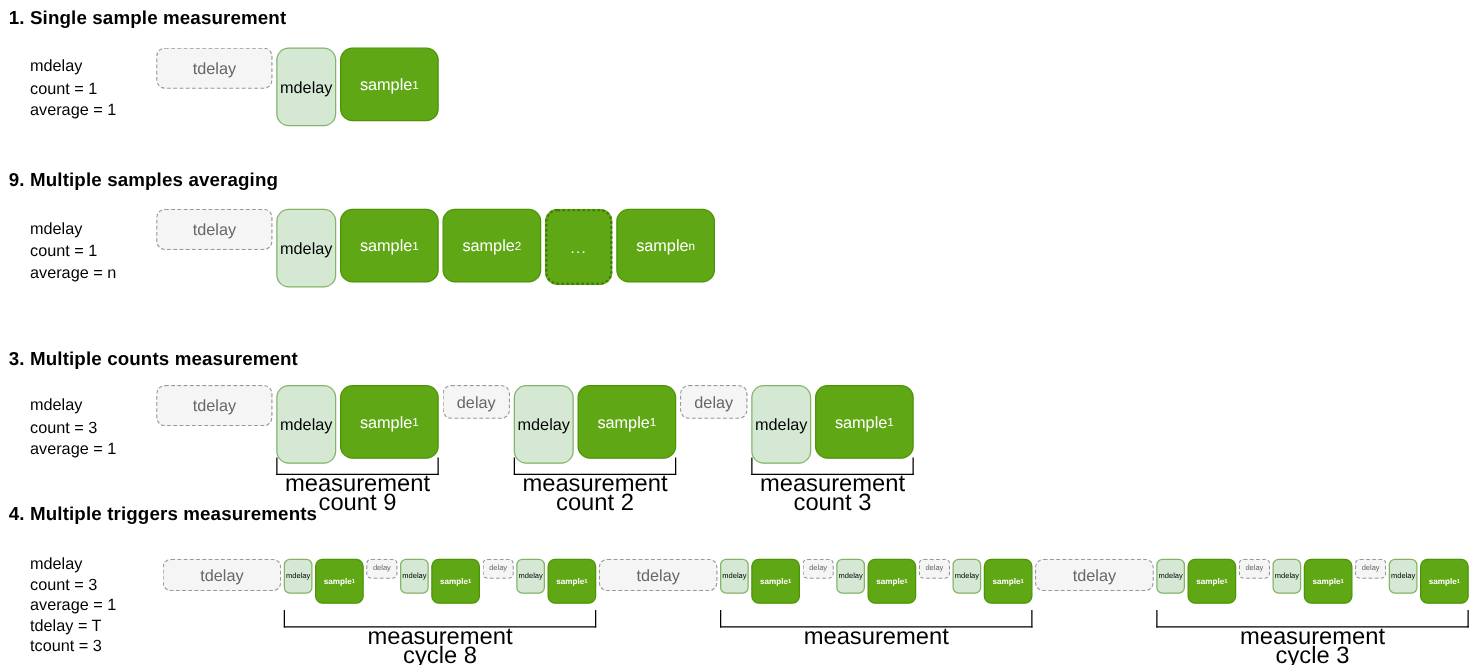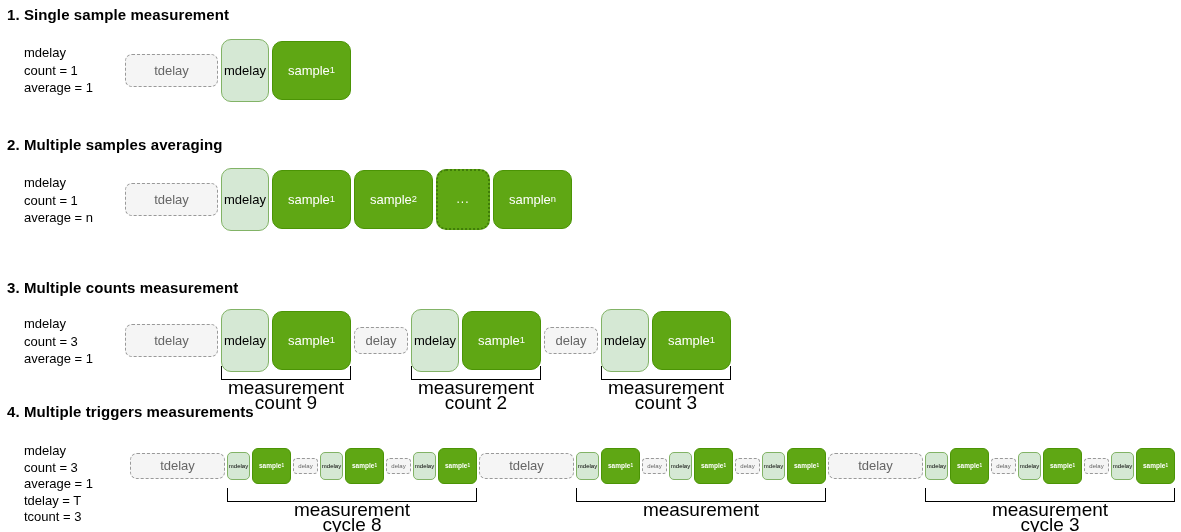--- a/index.html
+++ b/index.html
@@ -15,21 +15,21 @@
 
   .heading { position:absolute; left:7px; top:0; font-size:15px; font-weight:bold; white-space:nowrap; letter-spacing:.1px; }
 
   .params { position:absolute; left:24px; font-size:13px; line-height:17.5px; }
   .sec0 .params { top:38px; }
   .sec1 .params { top:38px; }
   .sec2 .params { top:36px; }
   .sec3 .params { top:40px; line-height:16.5px; }
   .param.bold { font-weight:normal; }
 
-  .timeline { position:absolute; display:flex; align-items:center; gap:3px; }
+  .timeline { position:absolute; display:flex; align-items:flex-start; gap:3px; }
   .sec0 .timeline { left:125px; top:32px; height:64px; }
   .sec1 .timeline { left:125px; top:31px; height:64px; }
   .sec2 .timeline { left:125px; top:29px; height:64px; }
   .sec3 .timeline { left:130px; top:44px; height:37px; gap:2px; }
 
   .box { display:flex; align-items:center; justify-content:center; flex:none; white-space:nowrap; }
   .tdelay { width:93px; height:33px; background:#f5f5f5; border:1px dashed #999999; border-radius:7px; color:#666666; font-size:13px; }
   .sec3 .tdelay { width:95px; height:26px; }
   .mdelay { width:48px; height:63px; background:#d5e8d4; border:1px solid #82b366; border-radius:10px; color:#000; font-size:13px; }
   .sample { width:79px; height:59px; background:#5fa714; border:1px solid #4b9405; border-radius:10px; color:#fff; font-size:13px; }
@@ -68,21 +68,21 @@
       </div>
     <div class="timeline">
         <div class="box tdelay">tdelay</div>
         <div class="box mdelay">mdelay</div>
         <div class="box sample">sample<sub>1</sub></div>
       </div>
     <div class="brackets"></div>
   </div>
 
   <div class="section sec1">
-    <div class="heading">2. Multiple samples averaging</div>
+    <div class="heading">9. Multiple samples averaging</div>
     <div class="params">
         <div class="param">mdelay</div>
         <div class="param">count = 1</div>
         <div class="param bold">average = n</div>
       </div>
     <div class="timeline">
         <div class="box tdelay">tdelay</div>
         <div class="box mdelay">mdelay</div>
         <div class="box sample">sample<sub>1</sub></div>
         <div class="box sample">sample<sub>2</sub></div>

